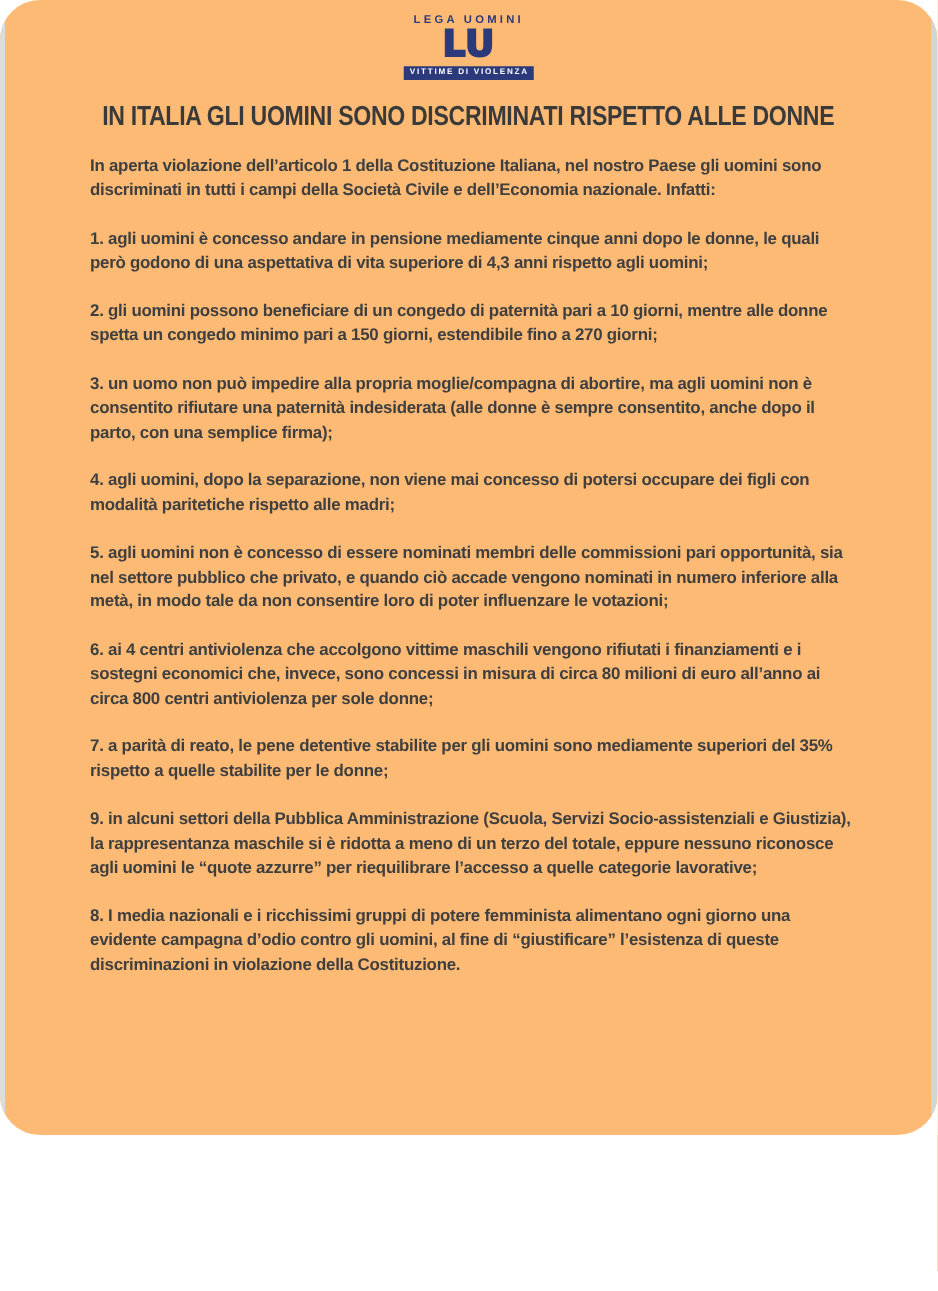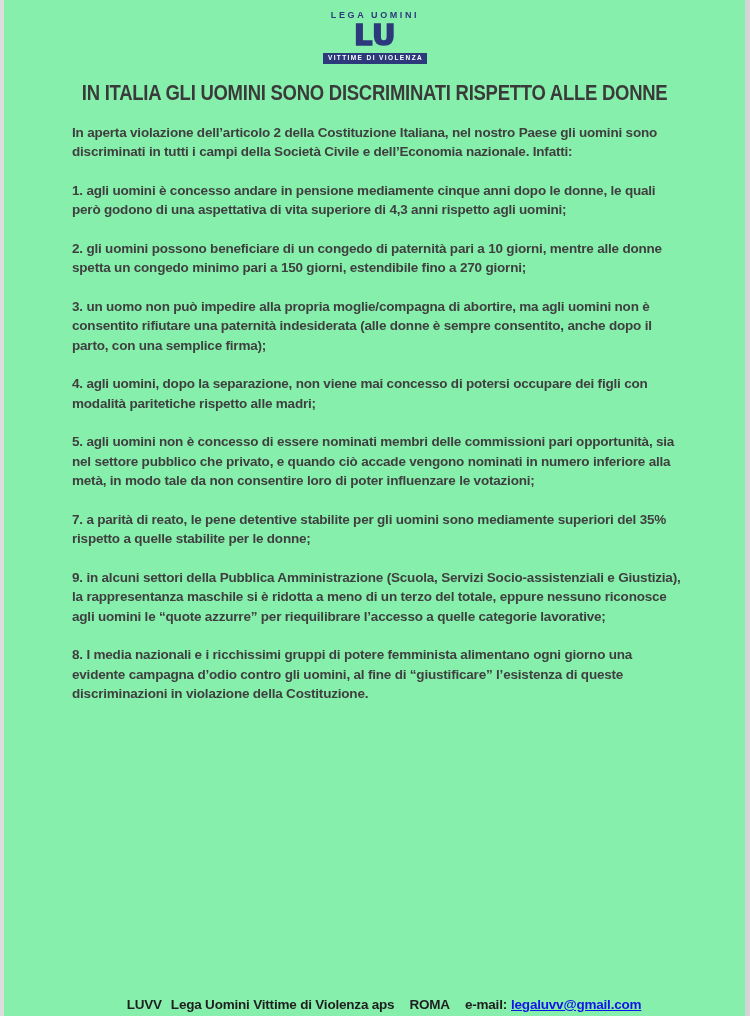--- a/index.html
+++ b/index.html
@@ -1,22 +1,23 @@
 <!DOCTYPE html>
 <html lang="it"><head>
 <meta charset="utf-8">
 <style>
   html, body { margin: 0; padding: 0; background: #ffffff; }
   .page {
     position: relative;
     width: 750px;
-    height: 1016px;
-    background: #86efac;
+    height: 908px;
+    background: #fdba74;
     overflow: hidden;
     font-family: "Liberation Sans", sans-serif;
+    border-radius: 32px;
   }
   .edge-left {
     position: absolute; left: 0; top: 0; bottom: 0; width: 4px;
     background: #dcdcdc;
   }
   .edge-right {
     position: absolute; right: 0; top: 0; bottom: 0; width: 5px;
     background: #d5d5d5;
   }
   
@@ -97,26 +98,27 @@
     <div>
       <span class="logo-band">VITTIME DI VIOLENZA</span>
     </div>
   </div>
 
   <div class="title-wrap">
     <h1 class="title" style="margin:0;">IN ITALIA GLI UOMINI SONO DISCRIMINATI RISPETTO ALLE DONNE</h1>
   </div>
 
   <div class="content">
-    <p>In aperta violazione dell’articolo 2 della Costituzione Italiana, nel nostro Paese gli uomini sono discriminati in tutti i campi della Società Civile e dell’Economia nazionale. Infatti:</p>
+    <p>In aperta violazione dell’articolo 1 della Costituzione Italiana, nel nostro Paese gli uomini sono discriminati in tutti i campi della Società Civile e dell’Economia nazionale. Infatti:</p>
     <p>1. agli uomini è concesso andare in pensione mediamente cinque anni dopo le donne, le quali però godono di una aspettativa di vita superiore di 4,3 anni rispetto agli uomini;</p>
     <p>2. gli uomini possono beneficiare di un congedo di paternità pari a 10 giorni, mentre alle donne spetta un congedo minimo pari a 150 giorni, estendibile fino a 270 giorni;</p>
     <p>3. un uomo non può impedire alla propria moglie/compagna di abortire, ma agli uomini non è consentito rifiutare una paternità indesiderata (alle donne è sempre consentito, anche dopo il parto, con una semplice firma);</p>
     <p>4. agli uomini, dopo la separazione, non viene mai concesso di potersi occupare dei figli con modalità paritetiche rispetto alle madri;</p>
     <p>5. agli uomini non è concesso di essere nominati membri delle commissioni pari opportunità, sia nel settore pubblico che privato, e quando ciò accade vengono nominati in numero inferiore alla metà, in modo tale da non consentire loro di poter influenzare le votazioni;</p>
+    <p>6. ai 4 centri antiviolenza che accolgono vittime maschili vengono rifiutati i finanziamenti e i sostegni economici che, invece, sono concessi in misura di circa 80 milioni di euro all’anno ai circa 800 centri antiviolenza per sole donne;</p>
     <p>7. a parità di reato, le pene detentive stabilite per gli uomini sono mediamente superiori del 35% rispetto a quelle stabilite per le donne;</p>
     <p>9. in alcuni settori della Pubblica Amministrazione (Scuola, Servizi Socio-assistenziali e Giustizia), la rappresentanza maschile si è ridotta a meno di un terzo del totale, eppure nessuno riconosce agli uomini le “quote azzurre” per riequilibrare l’accesso a quelle categorie lavorative;</p>
     <p>8. I media nazionali e i ricchissimi gruppi di potere femminista alimentano ogni giorno una evidente campagna d’odio contro gli uomini, al fine di “giustificare” l’esistenza di queste discriminazioni in violazione della Costituzione.</p>
   </div>
 
   <div class="footer">
     <span>LUVV</span><span class="gap-sm">Lega Uomini Vittime di Violenza aps</span><span class="gap-md">ROMA</span><span class="gap-md">e-mail:</span><a href="#">legaluvv@gmail.com</a>
   </div>
 </div>
 

